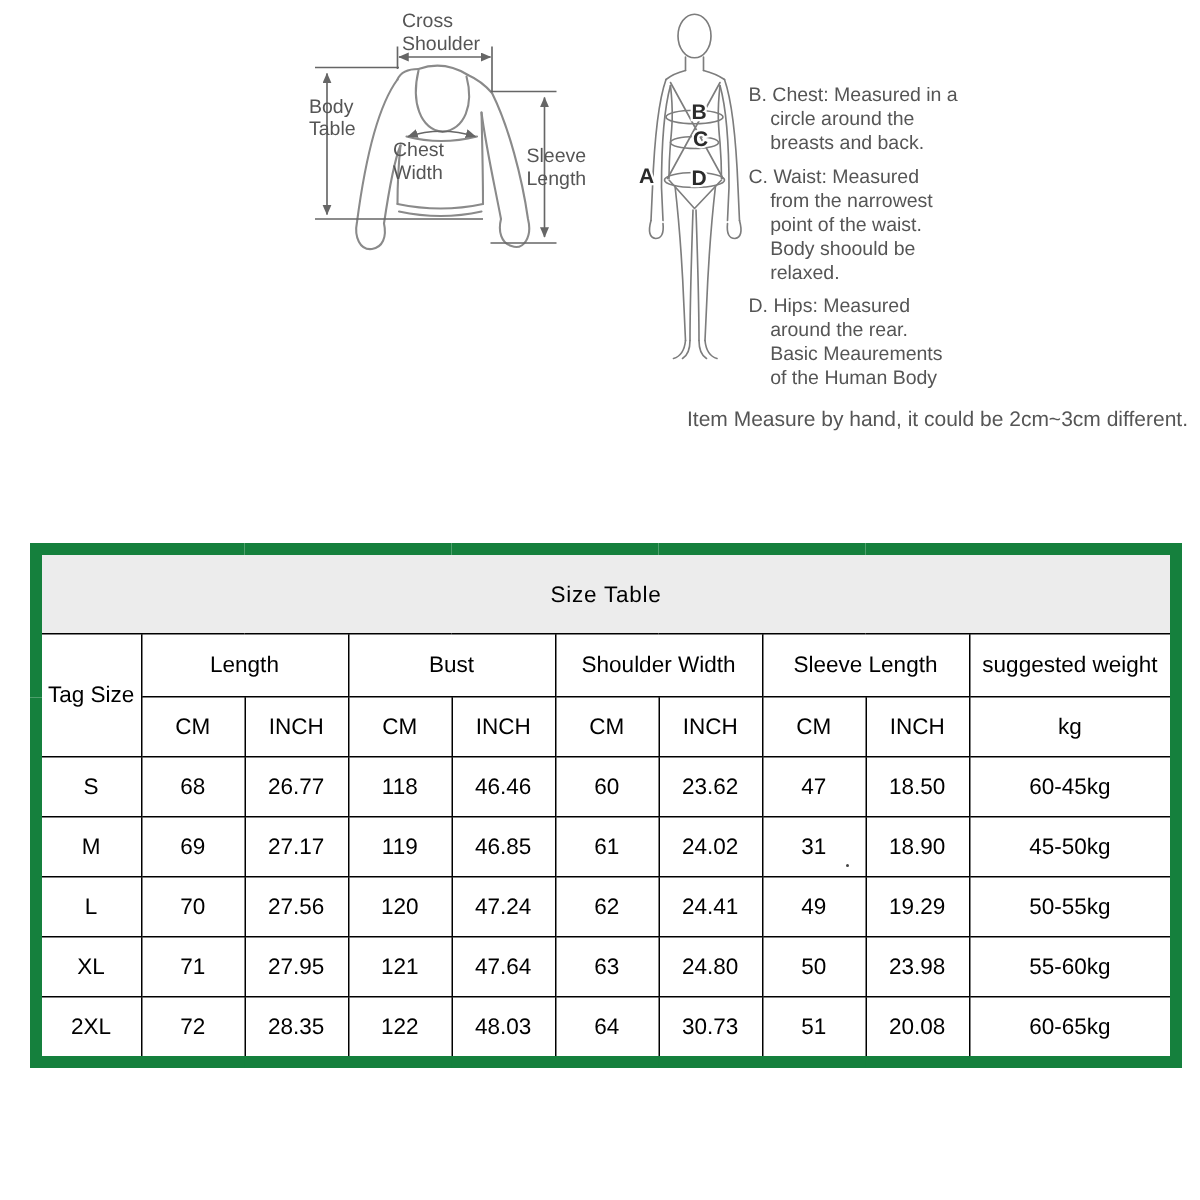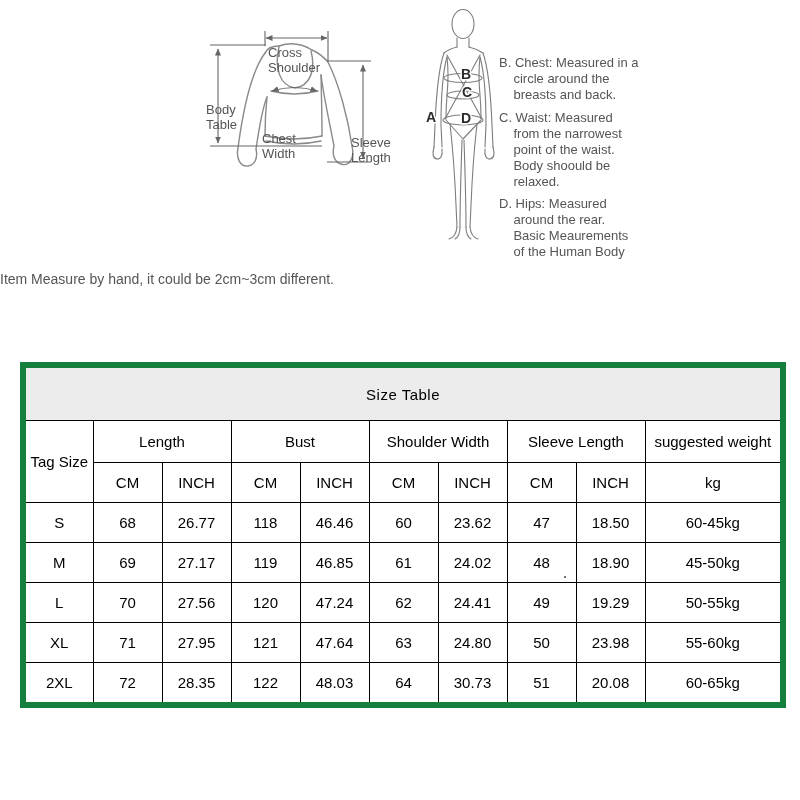--- a/index.html
+++ b/index.html
@@ -4,25 +4,25 @@
 <style>
   html,body{margin:0;padding:0;background:#fff;}
   .page{position:relative;width:800px;height:800px;background:#ffffff;
         font-family:"Liberation Sans",sans-serif;overflow:hidden;}
   svg{position:absolute;}
   .garment path, .garment line{fill:none;stroke:#8a8a8a;stroke-width:1.4;stroke-linecap:round;stroke-linejoin:round;}
   .measure path, .measure line{fill:none;stroke:#666;stroke-width:1.1;}
   .fig path, .fig ellipse{fill:none;stroke:#7d7d7d;stroke-width:1.1;stroke-linecap:round;}
   .fig-letter{font-family:"Liberation Sans",sans-serif;font-size:14px;font-weight:bold;fill:#2b2b2b;
               text-anchor:middle;paint-order:stroke;stroke:#ffffff;stroke-width:3px;}
-  .lbl{position:absolute;font-size:13px;line-height:15px;color:#555;white-space:pre;margin-top:39px;}
+  .lbl{position:absolute;font-size:13px;line-height:15px;color:#555;white-space:pre;}
   .legend-item{position:absolute;left:499px;width:140px;font-size:13px;line-height:16px;color:#555;white-space:pre;}
-  .note{position:absolute;top:271px;left:0;width:792px;text-align:left;font-size:14px;color:#555;}
+  .note{position:absolute;top:271px;left:0;width:792px;text-align:right;font-size:14px;color:#555;}
   table.size-table{position:absolute;left:20px;top:362px;width:760px;border-collapse:collapse;
-        table-layout:fixed;border:6px solid #15803d;color:#000;}
+        table-layout:fixed;border:8px solid #15803d;color:#000;}
   .size-table th,.size-table td{border:1px solid #000;text-align:center;vertical-align:middle;
         font-weight:400;padding:0;font-size:15px;overflow:hidden;}
   .tbl-title{height:52px;background:#ececec;font-size:29px;letter-spacing:.5px;}
   .h1 th{height:41px;} .h2 th{height:39px;}
   .size-table tbody td{height:39px;}
   .stray{position:absolute;left:564px;top:576px;width:2px;height:2px;background:#444;border-radius:50%;}
 </style>
 </head>
 <body>
 
@@ -167,21 +167,21 @@
         <td>60-45kg</td>
       </tr>
       <tr>
         <td>M</td>
         <td>69</td>
         <td>27.17</td>
         <td>119</td>
         <td>46.85</td>
         <td>61</td>
         <td>24.02</td>
-        <td>48</td>
+        <td>31</td>
         <td>18.90</td>
         <td>45-50kg</td>
       </tr>
       <tr>
         <td>L</td>
         <td>70</td>
         <td>27.56</td>
         <td>120</td>
         <td>47.24</td>
         <td>62</td>

